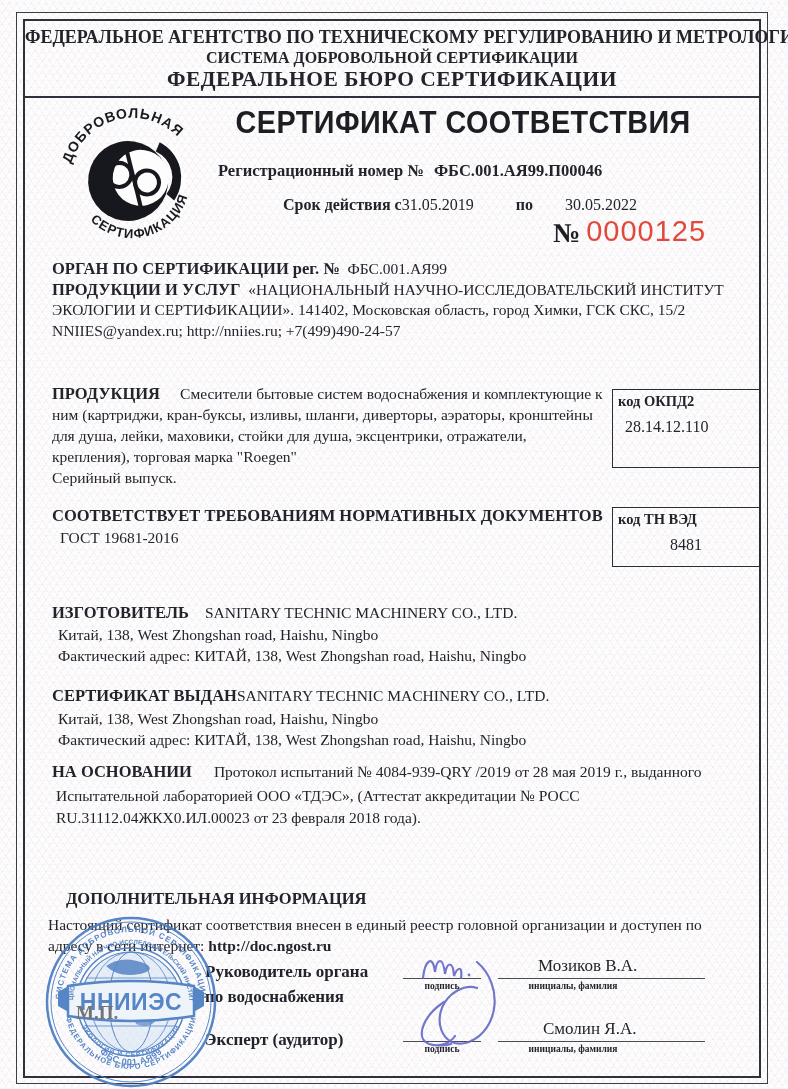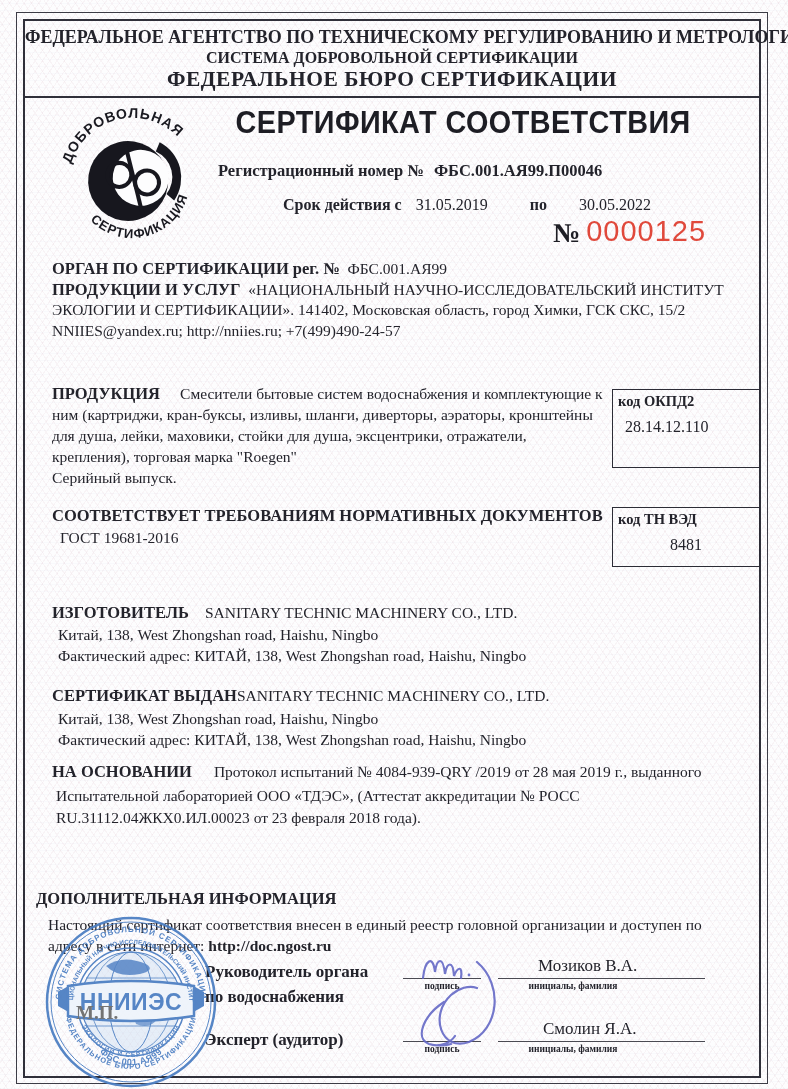--- a/index.html
+++ b/index.html
@@ -27,21 +27,21 @@
 
   .doc-title{
     left:212px;top:104px;width:470px;text-align:center;
     font-family:"Liberation Sans",sans-serif;font-weight:bold;font-size:32px;
     transform:scaleX(.9);transform-origin:center;white-space:nowrap;letter-spacing:.5px;color:#1d1d24;
   }
   .regline{left:218px;top:161px;font-size:16.5px;font-weight:bold;white-space:nowrap;}
   .regline .val{margin-left:10px;}
   .validity{left:283px;top:196px;font-size:16px;white-space:nowrap;}
   .validity .b{font-weight:bold;}
-  .validity .d1{margin-left:14px;}
+  .validity .d1{}
   .validity .b2{margin-left:42px;}
   .validity .d2{margin-left:32px;}
   .blank-no{left:553px;top:215px;white-space:nowrap;}
   .blank-no .nsign{font-size:27px;font-weight:bold;color:#1d1d24;}
   .blank-no .digits{font-family:"Liberation Sans",sans-serif;font-size:29px;letter-spacing:1px;margin-left:6px;vertical-align:1px;}
 
   .bodyline{font-size:15.5px;white-space:nowrap;}
   .lbl{font-weight:bold;font-size:16.5px;}
   .lbl-lg{font-weight:bold;font-size:16.5px;}
 
@@ -153,21 +153,21 @@
   </div>
   <div class="abs bodyline" style="left:58px;top:710px;">Китай, 138, West Zhongshan road, Haishu, Ningbo</div>
   <div class="abs bodyline" style="left:58px;top:731px;">Фактический адрес: КИТАЙ, 138, West Zhongshan road, Haishu, Ningbo</div>
 
   <div class="abs bodyline" style="left:52px;top:762px;">
     <span class="lbl-lg" style="margin-right:22px;">НА ОСНОВАНИИ</span><span>Протокол испытаний № 4084-939-QRY /2019 от 28 мая 2019 г., выданного</span>
   </div>
   <div class="abs bodyline" style="left:56px;top:787px;">Испытательной лабораторией ООО «ТДЭС», (Аттестат аккредитации № РОСС</div>
   <div class="abs bodyline" style="left:56px;top:809px;">RU.31112.04ЖКХ0.ИЛ.00023 от 23 февраля 2018 года).</div>
 
-  <div class="abs lbl-lg" style="left:36px;top:889px;white-space:nowrap;">ДОПОЛНИТЕЛЬНАЯ ИНФОРМАЦИЯ</div>
+  <div class="abs lbl-lg" style="left:66px;top:889px;white-space:nowrap;">ДОПОЛНИТЕЛЬНАЯ ИНФОРМАЦИЯ</div>
   <div class="abs bodyline" style="left:48px;top:916px;">Настоящий сертификат соответствия внесен в единый реестр головной организации и доступен по</div>
   <div class="abs bodyline" style="left:48px;top:937px;">
     <span>адресу в сети интернет: </span><span style="font-weight:bold;">http://doc.ngost.ru</span>
   </div>
 
   <svg class="abs stamp-svg" style="left:28px;top:914px;" width="206" height="176" viewBox="0 0 206 176">
     <defs>
       <path id="stRingTop" d="M 33 88 A 70 70 0 0 1 173 88"></path>
       <path id="stRingBottom" d="M 36 88 A 67 67 0 0 0 170 88"></path>
       <path id="stRing2Top" d="M 45 88 A 58 58 0 0 1 161 88"></path>

